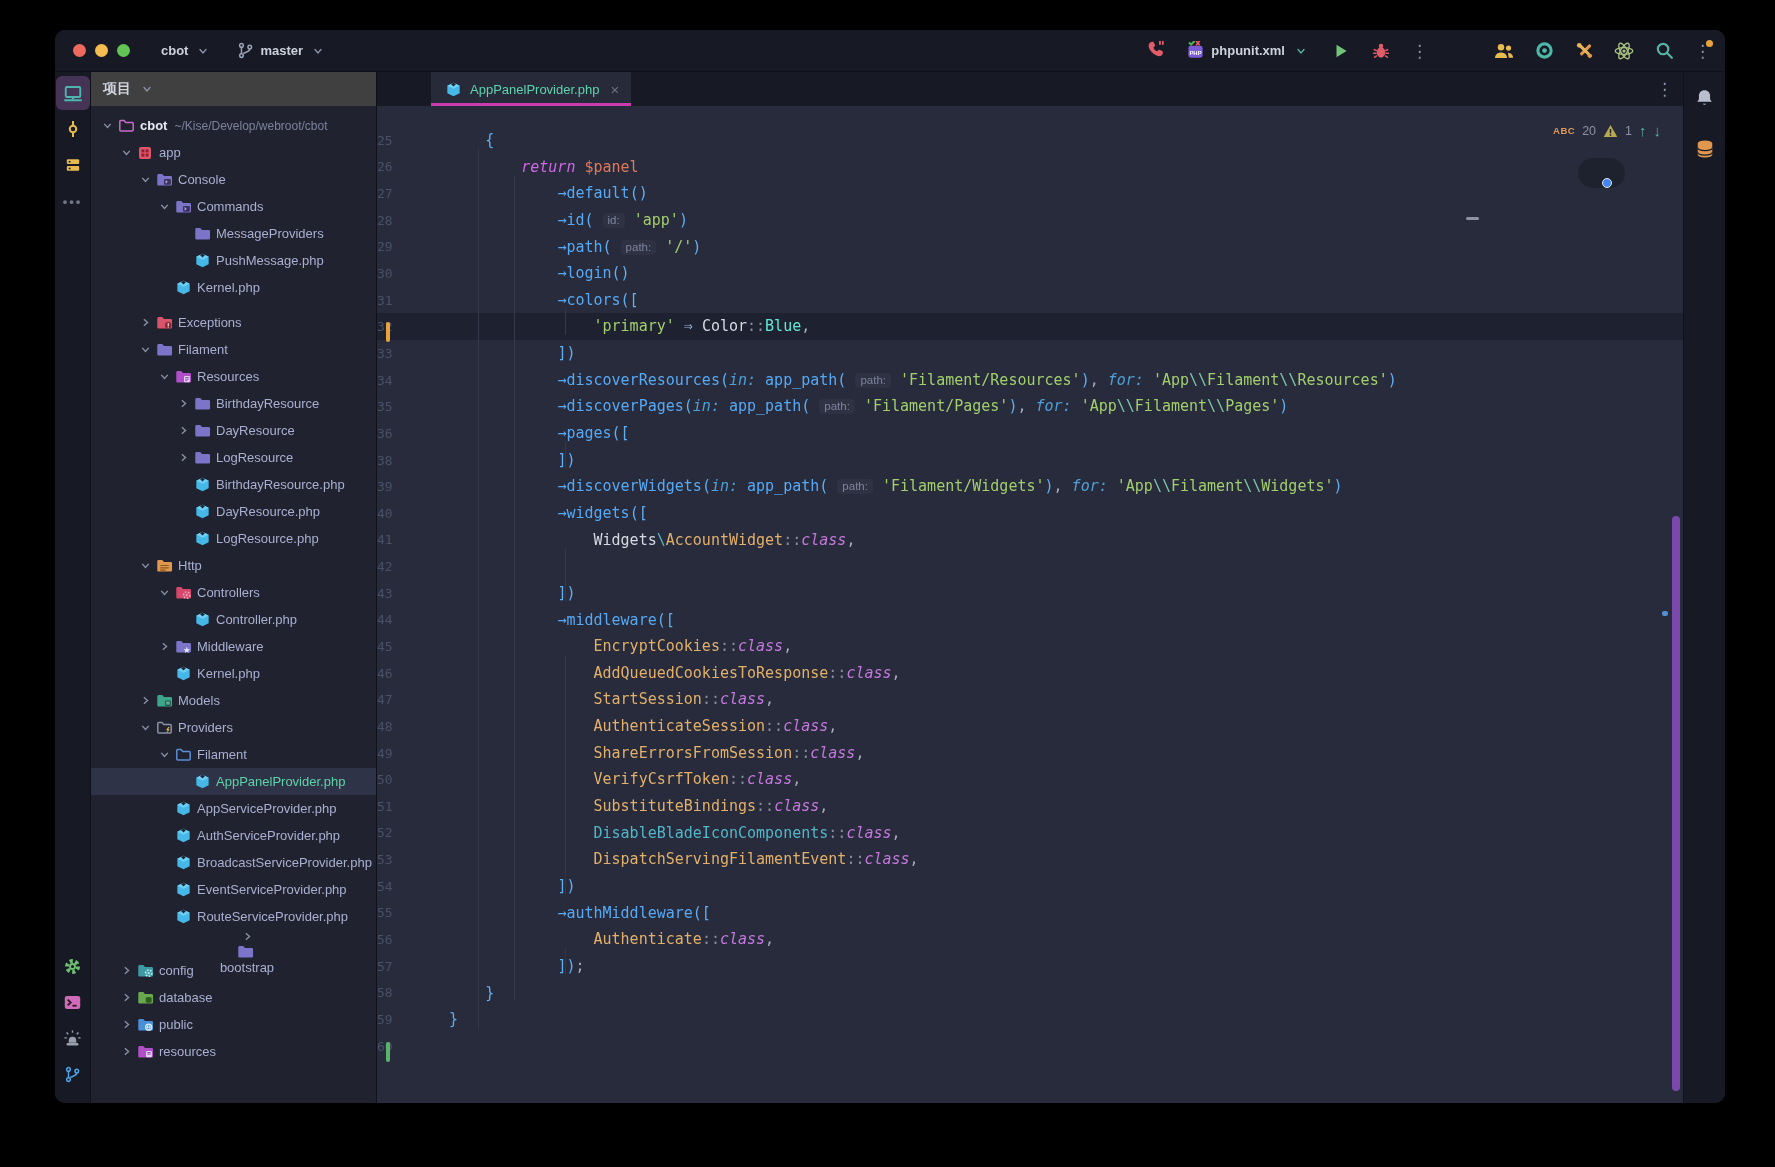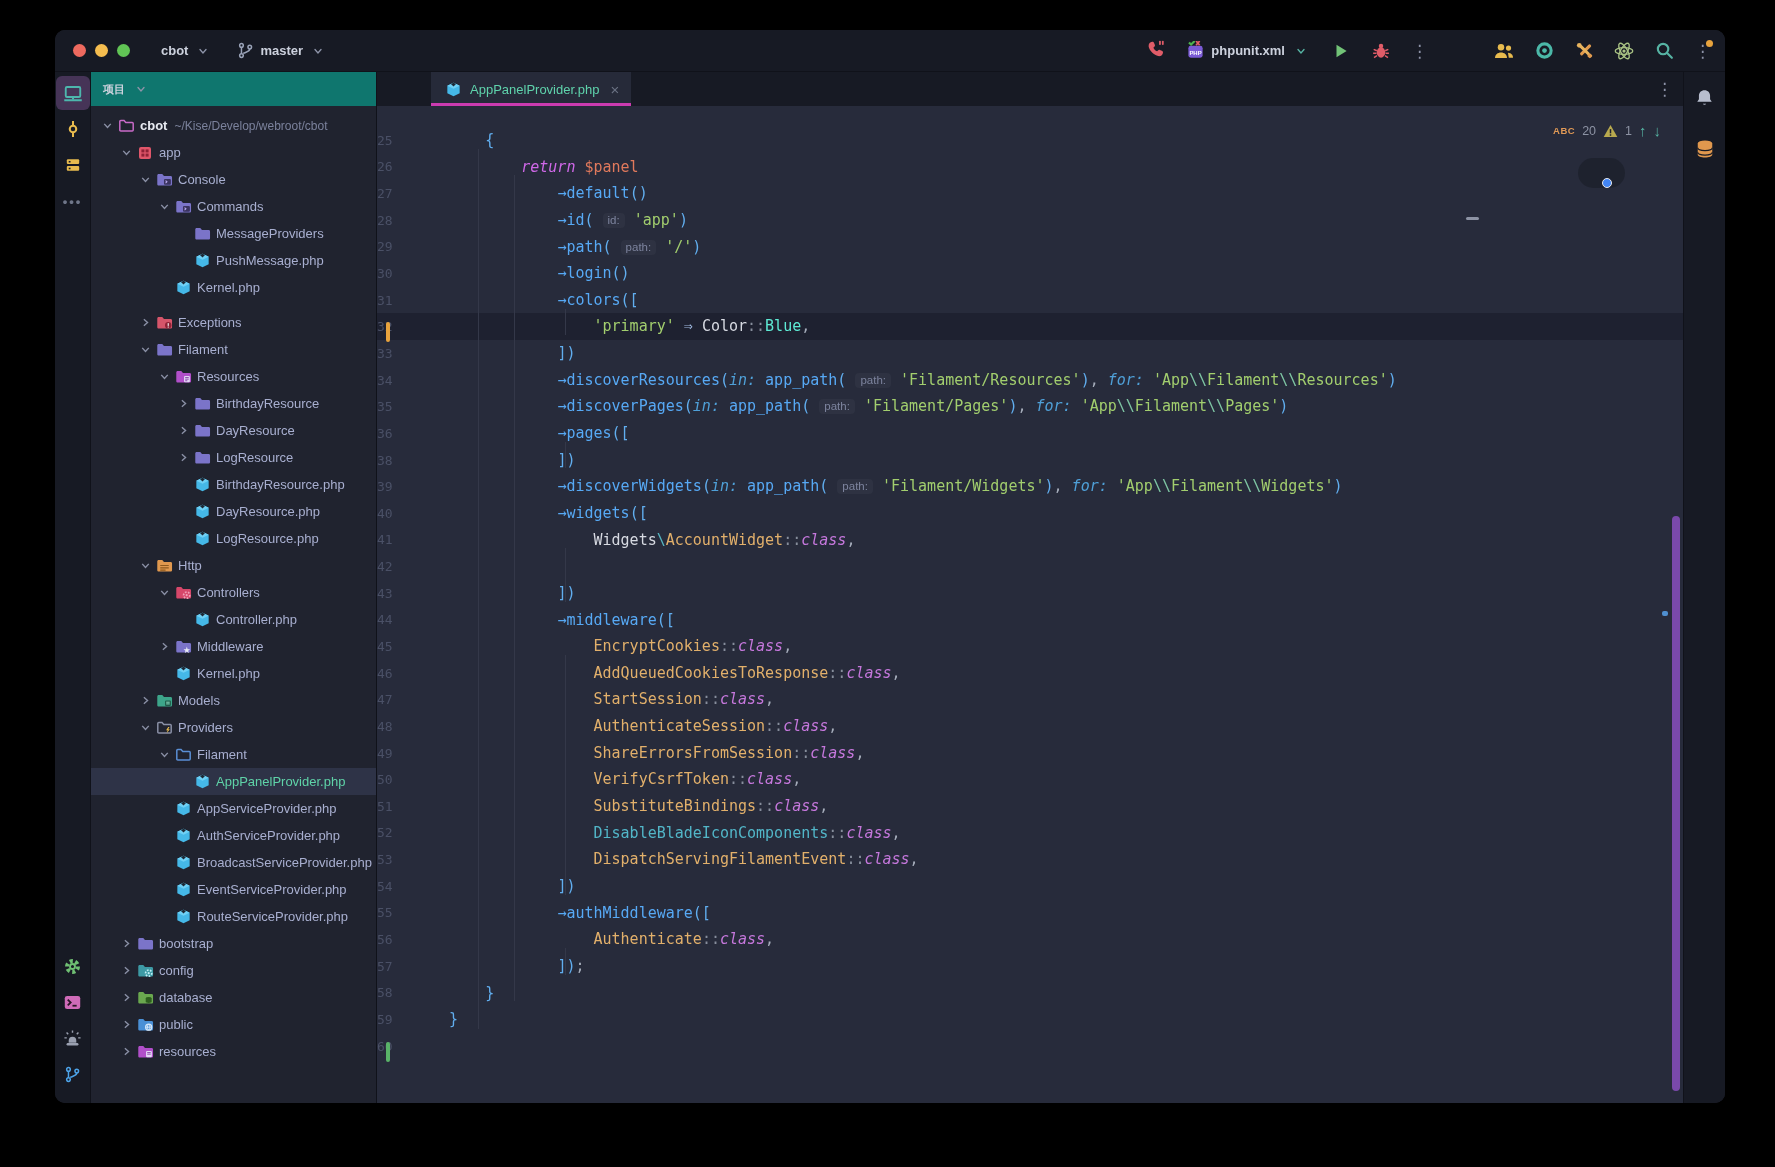--- a/index.html
+++ b/index.html
@@ -27,22 +27,22 @@
   #main { flex:1; display:flex; min-height:0; }
   #leftstrip { width:36px; flex:none; background:#171a24; border-right:1px solid #10121a;
                display:flex; flex-direction:column; align-items:center; padding:4px 0 10px; }
   .strip-btn { width:34px; height:34px; display:flex; align-items:center; justify-content:center;
                border-radius:6px; margin-bottom:2px; }
   .strip-btn.sel { background:#463457; }
   .strip-spacer { flex:1; }
   
   #panel { width:286px; flex:none; background:#20232f; display:flex; flex-direction:column;
            border-right:1px solid #10121a; }
-  #panel-header { height:34px; flex:none; background:#0f766e; display:flex; align-items:center;
-                  padding-left:12px; color:#ced3de; font-size:11px; font-weight:bold; gap:6px;}
+  #panel-header { height:34px; flex:none; background:#404040; display:flex; align-items:center;
+                  padding-left:12px; color:#ced3de; font-size:14px; font-weight:bold; gap:6px;}
   #tree { flex:1; overflow:hidden; padding-top:6px; }
   .trow { height:27px; display:flex; align-items:center; font-size:13px; color:#a8afd0;
           white-space:nowrap; }
   .trow.sel { background:#2e3347; color:#5fd3a8; }
   .tchev { width:17px; flex:none; display:flex; align-items:center; justify-content:center; }
   .ticon { width:20px; flex:none; display:flex; align-items:center; justify-content:center;
            position:relative; margin-right:4px; }
   .troot-name { font-weight:bold; color:#e8ebf2; margin-right:7px; }
   .tpath { color:#7b829c; font-size:12px; }
   
@@ -669,21 +669,21 @@
             <span class="tchev"></span>
             <span class="ticon">
               <svg width="17" height="17" viewBox="0 0 16 16">
                 <path d="M8 1.6l5.8 2.9v7L8 14.4l-5.8-2.9v-7z" fill="#45b8e8"></path>
                 <path d="M8 1.6l5.8 2.9L8 7.4 2.2 4.5z" fill="#6fd0f5"></path>
                 <path d="M5.6 2.8L8 5.2l2.4-2.4L8 1.6z" fill="#1c2733"></path>
               </svg>
             </span>
             <span>RouteServiceProvider.php</span>
           </div>
-          <div class="trow" style="padding-left: 27px;">
+          <div class="trow" style="padding-left: 27px; flex-direction: column;">
             <span class="tchev">
               <svg width="13" height="13" viewBox="0 0 16 16">
                 <polyline points="6,4 10.5,8 6,12" fill="none" stroke="#8a90a6" stroke-width="1.7"></polyline>
               </svg>
             </span>
             <span class="ticon">
               <svg width="17" height="17" viewBox="0 0 16 16">
                 <path d="M1.2 4.2c0-.7.6-1.3 1.3-1.3h3.4l1.6 1.8h6.3c.7 0 1.3.6 1.3 1.3v6.4c0 .7-.6 1.3-1.3 1.3h-11.3c-.7 0-1.3-.6-1.3-1.3z" fill="#7b74c9"></path>
               </svg>
             </span>

